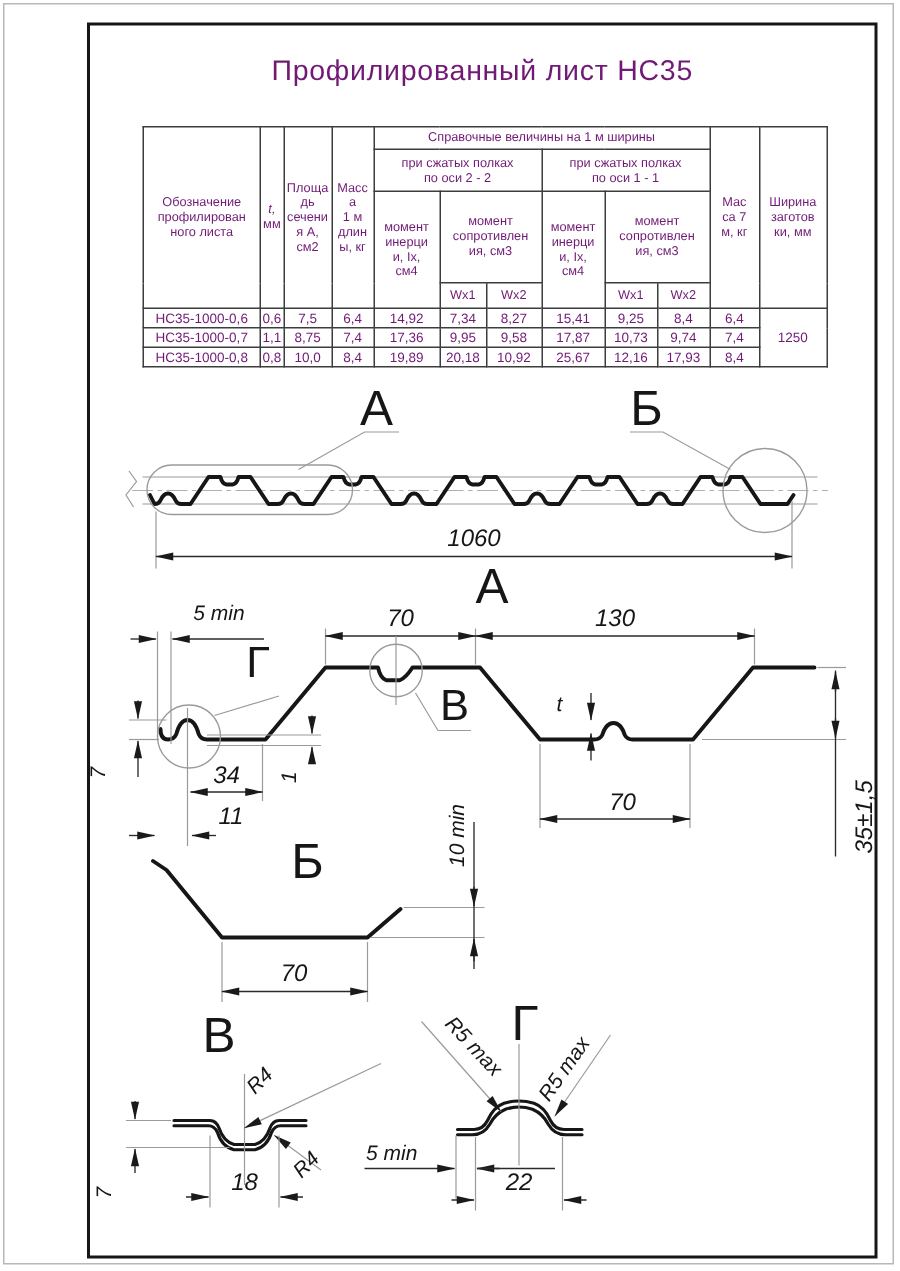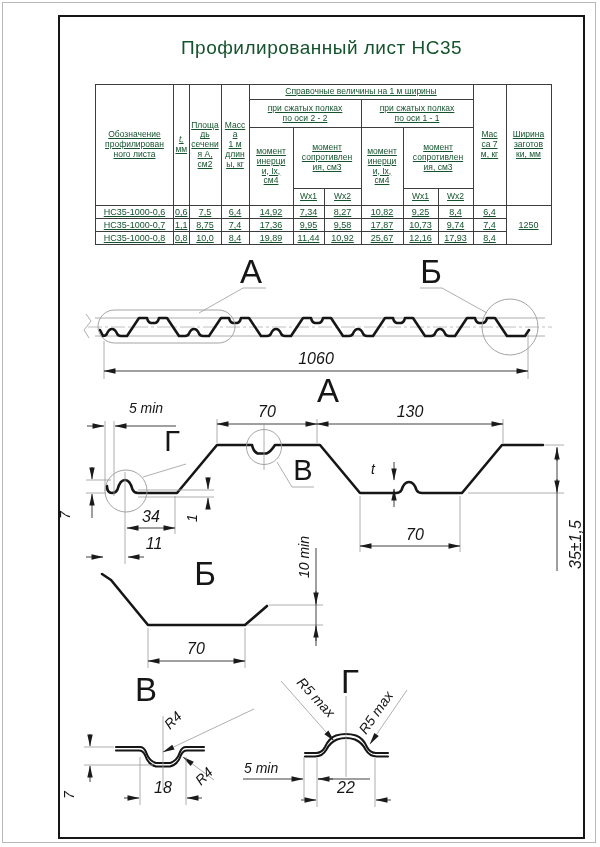--- a/index.html
+++ b/index.html
@@ -1,28 +1,28 @@
 <!DOCTYPE html>
 <html><head>
 <meta charset="utf-8">
 <style>
   html,body{margin:0;padding:0;background:#fff;}
   .page{position:relative;width:600px;height:847px;background:#fff;overflow:hidden;
-        font-family:"Liberation Sans",sans-serif;color:#14532d;}
+        font-family:"Liberation Sans",sans-serif;color:#701a75;}
   .outer-border{position:absolute;left:2px;top:2px;width:594px;height:841px;
         border:1px solid #b8b8b8;box-sizing:border-box;}
   .frame{position:absolute;left:58px;top:15px;width:527px;height:824px;
         border:2px solid #161616;box-sizing:border-box;}
   .title{position:absolute;left:60px;top:37px;width:523px;text-align:center;
         font-size:19px;letter-spacing:.5px;white-space:nowrap;}
   
   .spec{position:absolute;left:95px;top:84px;border-collapse:collapse;table-layout:fixed;
         font-size:8.5px;line-height:1.15;text-align:center;}
   .spec th,.spec td{border:1px solid #3d3d3d;padding:0 1px;font-weight:normal;
-        vertical-align:middle;white-space:pre-line;overflow:hidden;text-decoration:underline;}
+        vertical-align:middle;white-space:pre-line;overflow:hidden;}
   .spec tr.h1{height:15px;} .spec tr.h2{height:28px;} .spec tr.h3{height:61px;}
   .spec tr.h4{height:17px;} .spec tr.r{height:13px;}
   .spec td{white-space:nowrap;font-size:9px;}
   
   svg.draw{position:absolute;left:0;top:0;}
   .p{fill:none;stroke:#161616;stroke-width:2.6;stroke-linejoin:round;stroke-linecap:round;}
   .p2{fill:none;stroke:#161616;stroke-width:2.1;stroke-linejoin:round;stroke-linecap:round;}
   .d{fill:none;stroke:#2a2a2a;stroke-width:0.9;}
   .e{fill:none;stroke:#9a9a9a;stroke-width:0.8;}
   .cl{fill:none;stroke:#b0b0b0;stroke-width:0.8;stroke-dasharray:14 3 3 3;}
@@ -111,21 +111,21 @@
       <th>Wx2</th>
     </tr>
     <tr class="r">
       <td>НС35-1000-0,6</td>
       <td>0,6</td>
       <td>7,5</td>
       <td>6,4</td>
       <td>14,92</td>
       <td>7,34</td>
       <td>8,27</td>
-      <td>10,82</td>
+      <td>15,41</td>
       <td>9,25</td>
       <td>8,4</td>
       <td>6,4</td>
       <td rowspan="3">1250</td>
     </tr>
     <tr class="r">
       <td>НС35-1000-0,7</td>
       <td>1,1</td>
       <td>8,75</td>
       <td>7,4</td>
@@ -136,21 +136,21 @@
       <td>10,73</td>
       <td>9,74</td>
       <td>7,4</td>
     </tr>
     <tr class="r">
       <td>НС35-1000-0,8</td>
       <td>0,8</td>
       <td>10,0</td>
       <td>8,4</td>
       <td>19,89</td>
-      <td>11,44</td>
+      <td>20,18</td>
       <td>10,92</td>
       <td>25,67</td>
       <td>12,16</td>
       <td>17,93</td>
       <td>8,4</td>
     </tr>
   </tbody>
     </table>
 
   <svg class="draw" width="600" height="847" viewBox="0 0 600 847">

